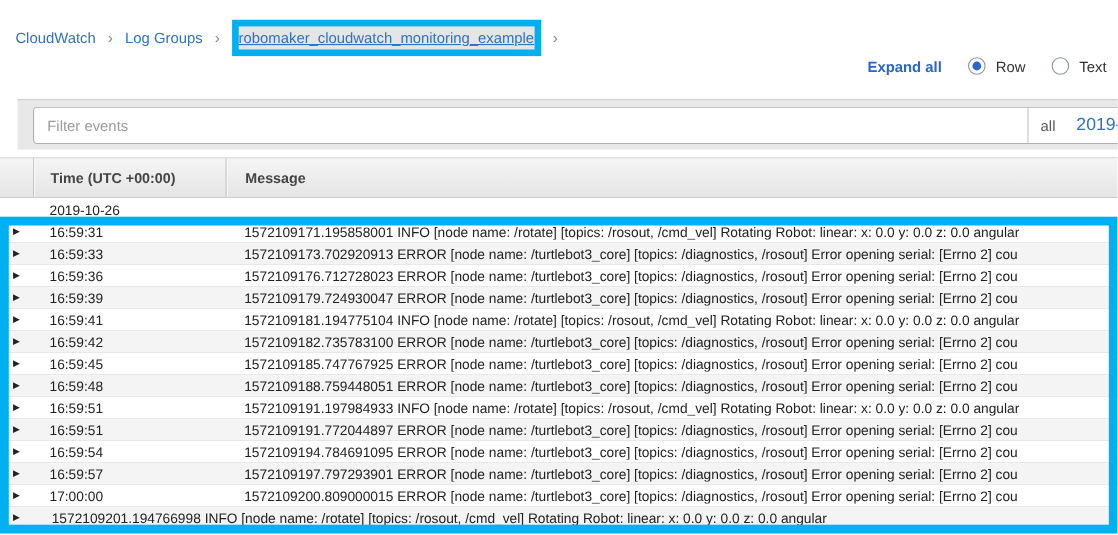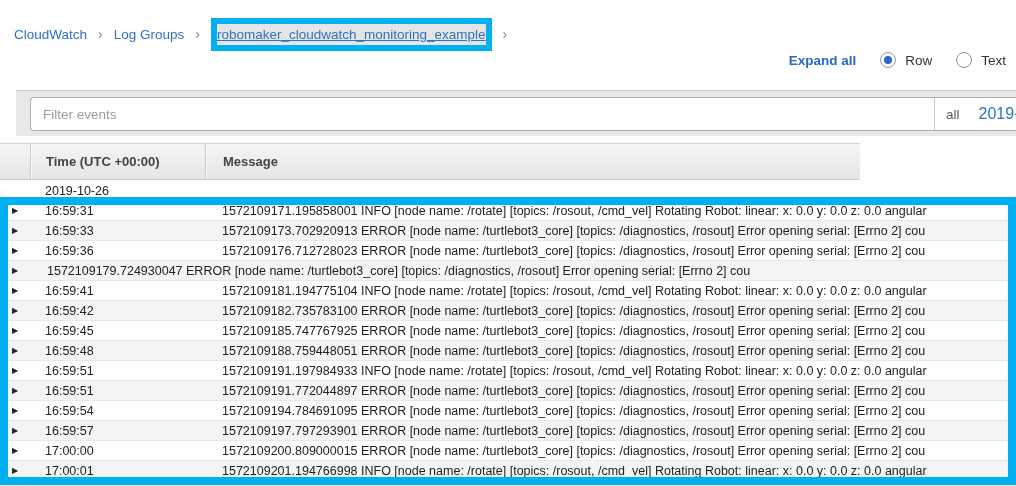--- a/index.html
+++ b/index.html
@@ -24,21 +24,21 @@
   
   .filter-strip { position:absolute; top:90px; left:16px; width:1016px; height:46px; background:#e8e8e8; border-top:1px solid #cfcfcf; }
   .filter-block { position:absolute; top:6px; left:14px; width:1002px; height:34px; background:#fff; border:1px solid #b0b0b0; border-right:none; border-radius:4px 0 0 4px; display:flex; align-items:center; }
   .filter-input { flex:0 0 903px; height:100%; border:none; outline:none; padding:0 12px; font-size:13.5px; font-family:"Liberation Sans", sans-serif; color:#333; background:transparent; }
   .filter-input::placeholder { color:#9b9b9b; }
   .filter-divider { width:1px; height:100%; background:#c6c6c6; }
   .match-mode { color:#5a5a5a; font-size:13.5px; margin-left:11px; }
   .date-link { color:#2e72c2; font-size:16px; margin-left:19px; white-space:nowrap; overflow:hidden; cursor:pointer; }
 
   
-  .thead { position:absolute; top:143px; left:0; width:860px; height:37px;
+  .thead { position:absolute; top:143px; left:0; width:1016px; height:37px;
            background:linear-gradient(#f5f5f5,#e5e5e5); border-top:1px solid #d2d2d2; border-bottom:1px solid #cccccc;
            display:flex; font-size:13px; font-weight:bold; color:#444;justify-content:center; }
   .th-arrow { width:30px; height:100%; }
   .th-time  { width:175px; height:100%; border-left:1px solid #c9c9c9; box-shadow:inset 1px 0 0 #fbfbfb; display:flex; align-items:center; padding-left:15px; cursor:pointer; }
   .th-msg   { flex:1; height:100%; border-left:1px solid #c9c9c9; box-shadow:inset 1px 0 0 #fbfbfb; display:flex; align-items:center; padding-left:17px; cursor:pointer; }
 
   
   .date-row { position:absolute; top:180px; left:0; width:1016px; height:21px; background:#fff; font-size:12.5px; color:#222; display:flex; align-items:center; }
   .date-row span { padding-left:45px; }
 
@@ -107,20 +107,21 @@
         <span class="cell-time">16:59:33</span>
         <span class="cell-msg">1572109173.702920913 ERROR [node name: /turtlebot3_core] [topics: /diagnostics, /rosout] Error opening serial: [Errno 2] cou</span>
       </div>
       <div class="log-row">
         <span class="cell-arrow">▶</span>
         <span class="cell-time">16:59:36</span>
         <span class="cell-msg">1572109176.712728023 ERROR [node name: /turtlebot3_core] [topics: /diagnostics, /rosout] Error opening serial: [Errno 2] cou</span>
       </div>
       <div class="log-row alt">
         <span class="cell-arrow">▶</span>
+        <span class="cell-time">16:59:39</span>
         <span class="cell-msg">1572109179.724930047 ERROR [node name: /turtlebot3_core] [topics: /diagnostics, /rosout] Error opening serial: [Errno 2] cou</span>
       </div>
       <div class="log-row">
         <span class="cell-arrow">▶</span>
         <span class="cell-time">16:59:41</span>
         <span class="cell-msg">1572109181.194775104 INFO [node name: /rotate] [topics: /rosout, /cmd_vel] Rotating Robot: linear: x: 0.0 y: 0.0 z: 0.0 angular</span>
       </div>
       <div class="log-row alt">
         <span class="cell-arrow">▶</span>
         <span class="cell-time">16:59:42</span>
@@ -156,20 +157,19 @@
         <span class="cell-time">16:59:57</span>
         <span class="cell-msg">1572109197.797293901 ERROR [node name: /turtlebot3_core] [topics: /diagnostics, /rosout] Error opening serial: [Errno 2] cou</span>
       </div>
       <div class="log-row">
         <span class="cell-arrow">▶</span>
         <span class="cell-time">17:00:00</span>
         <span class="cell-msg">1572109200.809000015 ERROR [node name: /turtlebot3_core] [topics: /diagnostics, /rosout] Error opening serial: [Errno 2] cou</span>
       </div>
       <div class="log-row alt">
         <span class="cell-arrow">▶</span>
-        <span class="cell-time">17:00:01</span>
         <span class="cell-msg">1572109201.194766998 INFO [node name: /rotate] [topics: /rosout, /cmd_vel] Rotating Robot: linear: x: 0.0 y: 0.0 z: 0.0 angular</span>
       </div>
     </div>
 
   <div class="annotation-box"></div>
 
 </div>
 
 </body></html>

